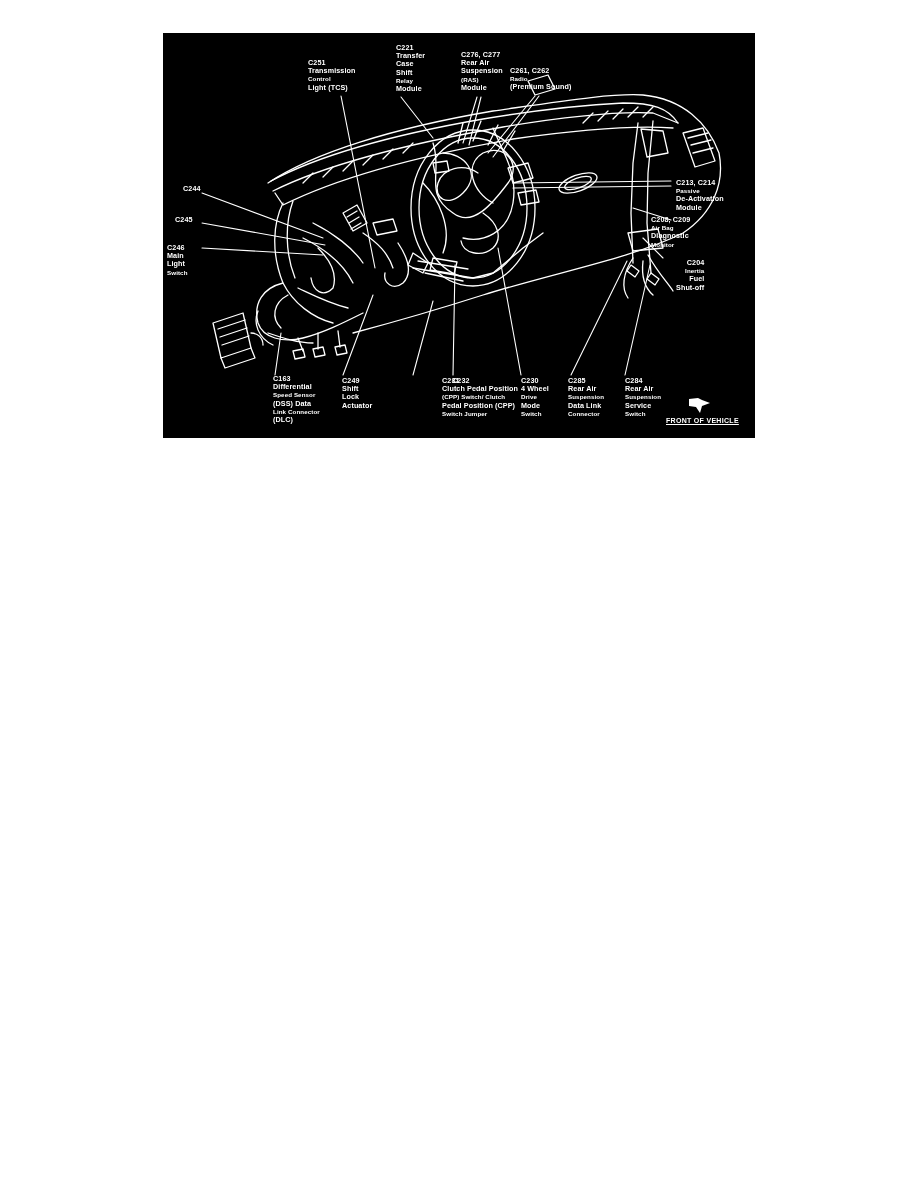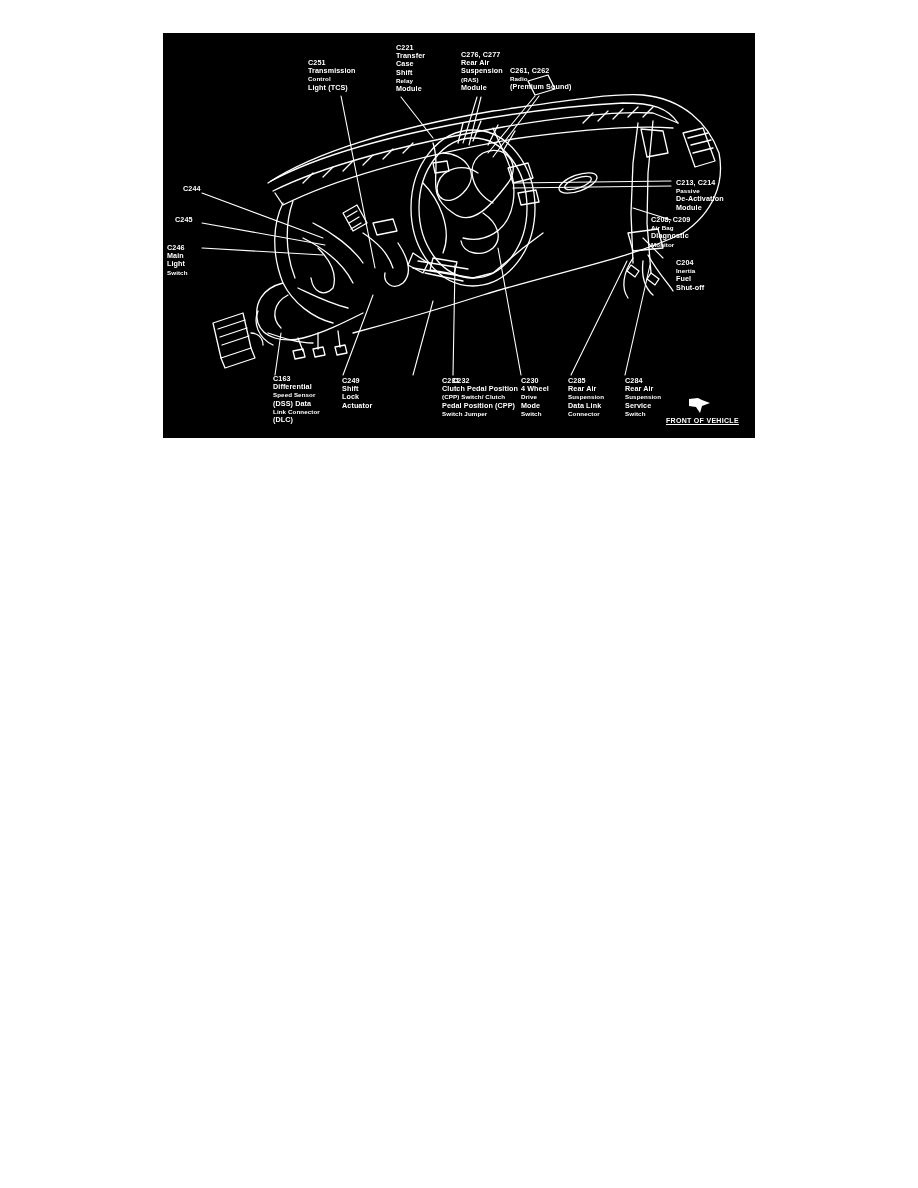--- a/index.html
+++ b/index.html
@@ -147,21 +147,21 @@
     <span class="small">Passive</span>
     <span>De-Activation</span>
     <span>Module</span>
   </div>
   <div class="lbl" style="left:488px;top:183px;">
     <span>C208, C209</span>
     <span class="small">Air Bag</span>
     <span>Diagnostic</span>
     <span class="small">Monitor</span>
   </div>
-  <div class="lbl" style="left:513px;top:226px;">
+  <div class="lbl" style="left:513px;top:226px;text-align:right;">
     <span>C204</span>
     <span class="small">Inertia</span>
     <span>Fuel</span>
     <span>Shut-off</span>
   </div>
 
   <div class="lbl" style="left:110px;top:342px;">
     <span>C163</span>
     <span>Differential</span>
     <span class="small">Speed Sensor</span>

